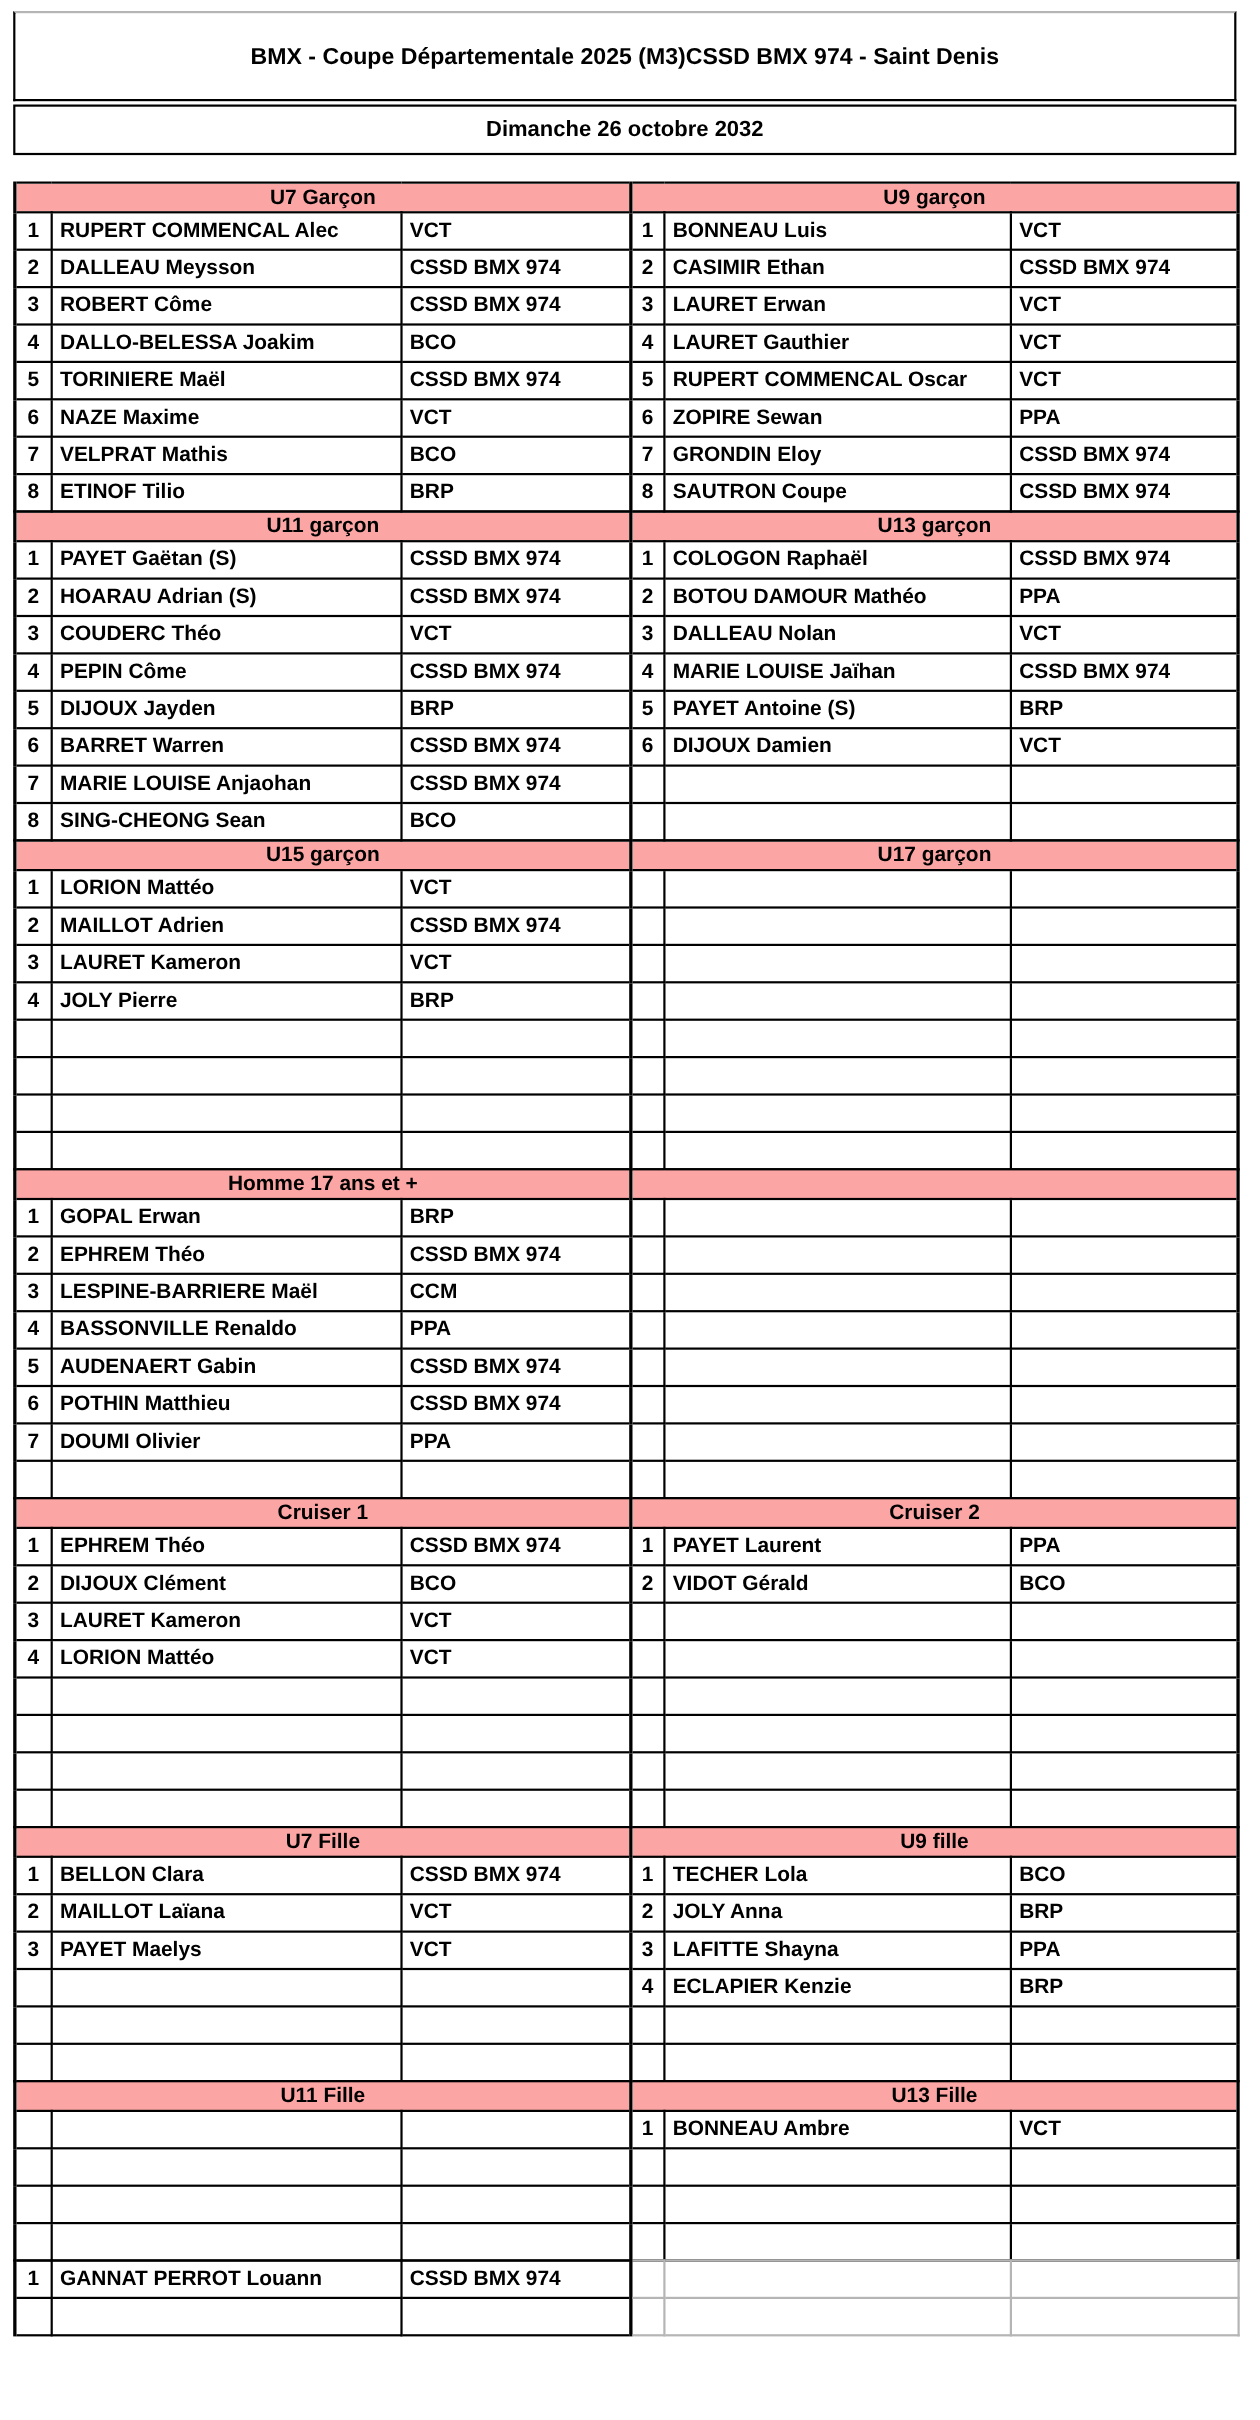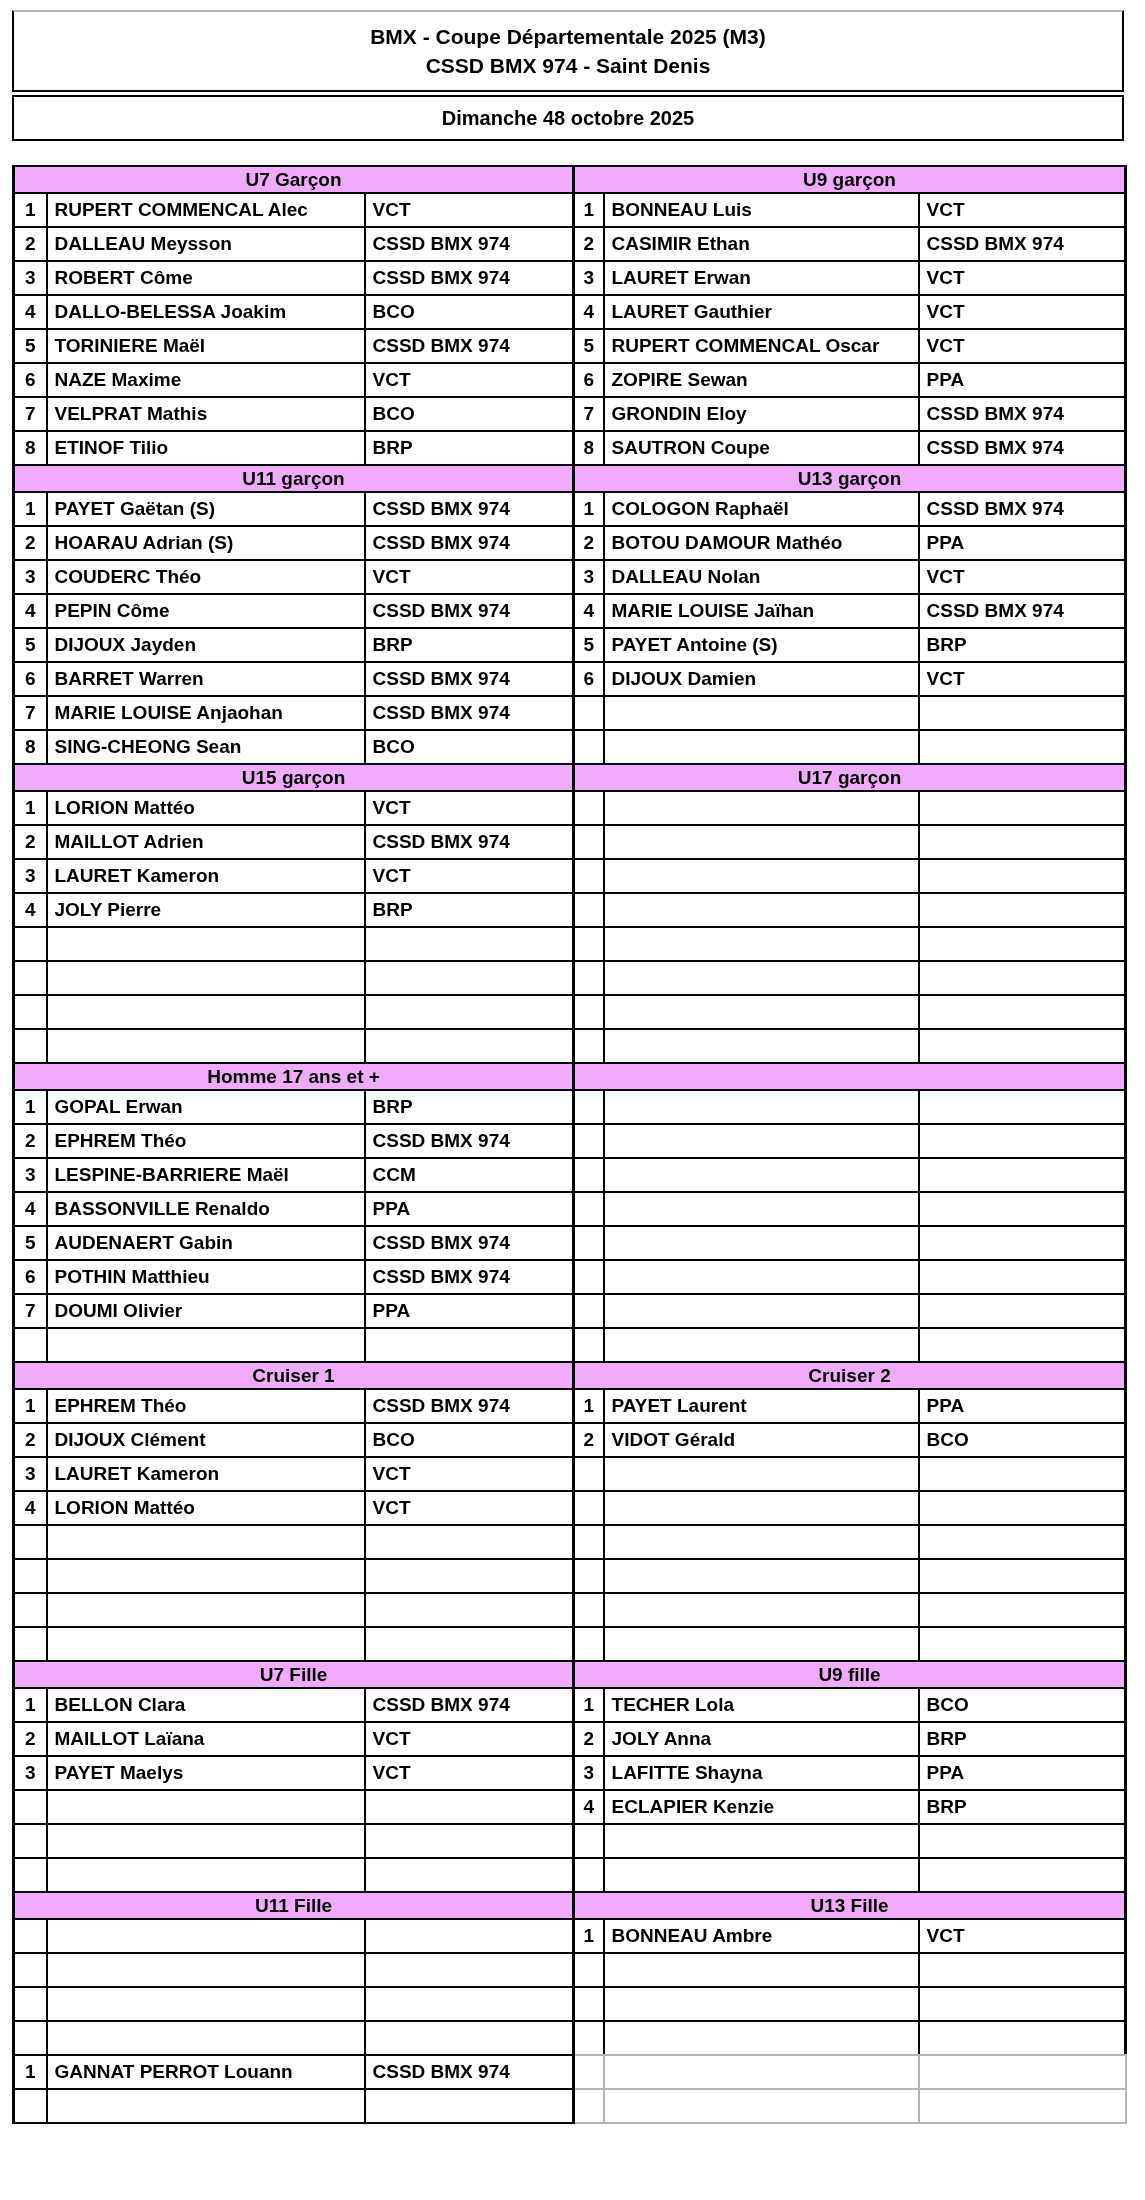--- a/index.html
+++ b/index.html
@@ -5,52 +5,52 @@
   html,body{margin:0;padding:0;background:#ffffff;}
   body{
     width:1145px;height:2200px;overflow:hidden;
     font-family:"Liberation Sans", sans-serif;
     font-weight:bold;color:#000;
   }
   .page{position:relative;width:1145px;height:2200px;background:#fff;}
   .title-box{
     position:absolute;left:12px;top:10px;width:1112px;height:82px;
     box-sizing:border-box;border:2px solid #000;border-top:2px solid #b5b5b5;
-    display:flex;flex-direction:column;justify-content:center;align-items:center;
+    display:flex;justify-content:center;align-items:center;
     text-align:center;font-size:21px;line-height:29px;
   }
   .date-box{
     position:absolute;left:12px;top:95px;width:1112px;height:46px;
     box-sizing:border-box;border:2px solid #000;
     display:flex;justify-content:center;align-items:center;
     text-align:center;font-size:20px;
   }
   #sections{position:absolute;left:12px;top:165px;width:1112px;}
   table{border-collapse:collapse;table-layout:fixed;width:1112px;margin-top:-2px;}
   table:first-child{margin-top:0;}
   td{border:2px solid #000;padding:0;overflow:hidden;white-space:nowrap;
      height:32px;font-size:19px;vertical-align:middle;}
-  td.hdr{background:#f0abfc;text-align:center;height:25px;font-size:19px;}
+  td.hdr{background:#fca5a5;text-align:center;height:25px;font-size:19px;}
   td.rc{text-align:center;}
   td.nc,td.cc{text-align:left;padding-left:7px;}
   td.edgeL{border-left:3px solid #000;}
   td.divL{border-right:3px solid #000;}
   td.edgeR{border-right:3px solid #000;margin-top:26px;}
   td.ghost{border:2px solid #b5b5b5;background:#fff;}
 </style>
 </head>
 <body>
 
 <div class="page">
   <div class="title-box">
     <div>BMX - Coupe  Départementale 2025 (M3)</div>
     <div>CSSD BMX 974 - Saint Denis</div>
   </div>
   <div class="date-box">
-    <div>Dimanche 48 octobre 2025</div>
+    <div>Dimanche 26 octobre 2032</div>
   </div>
   <div id="sections">
       <table>
         <colgroup>
           <col style="width: 33px;">
           <col style="width: 318px;">
           <col style="width: 209px;">
           <col style="width: 30px;">
           <col style="width: 315px;">
           <col style="width: 207px;">

